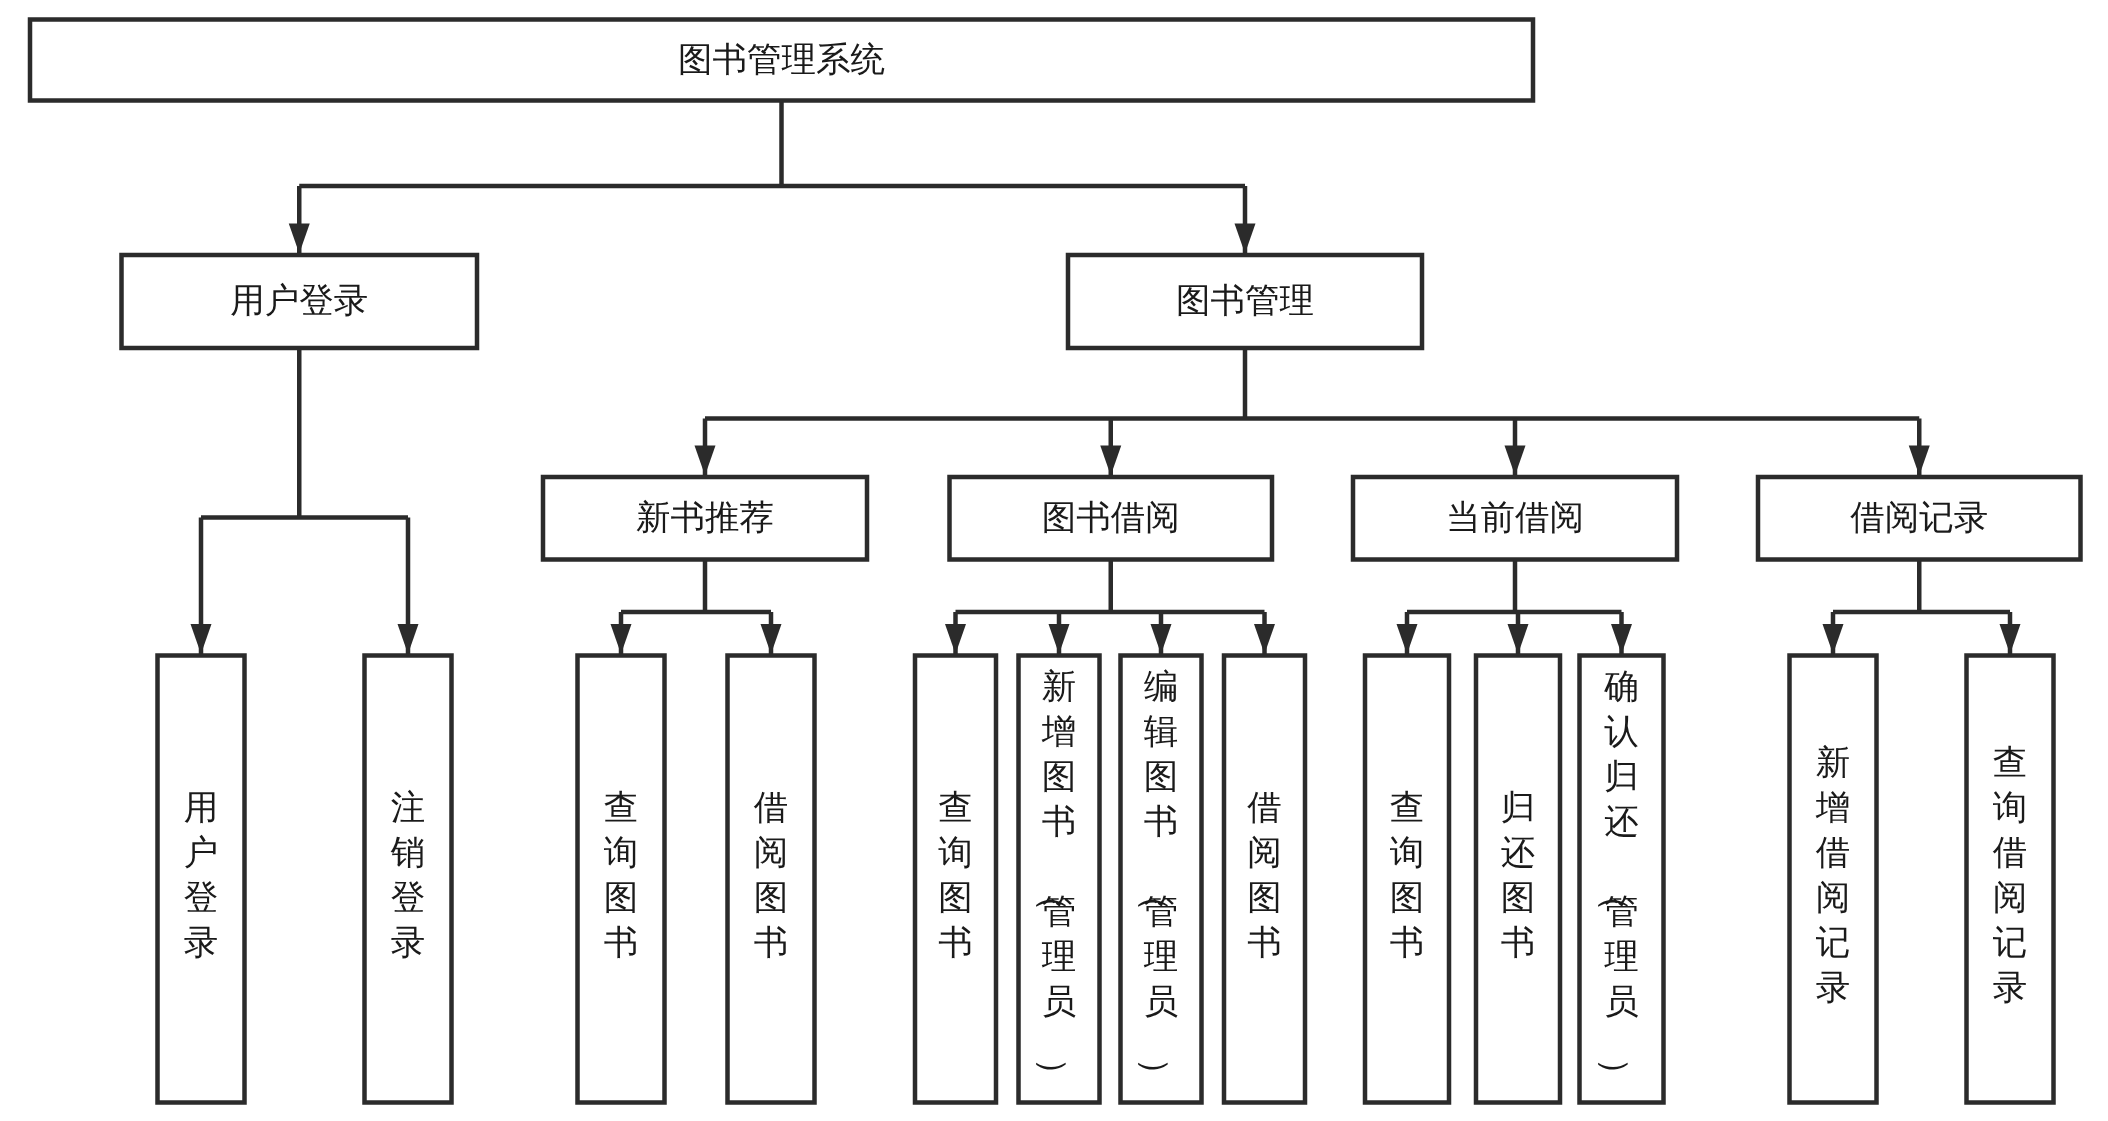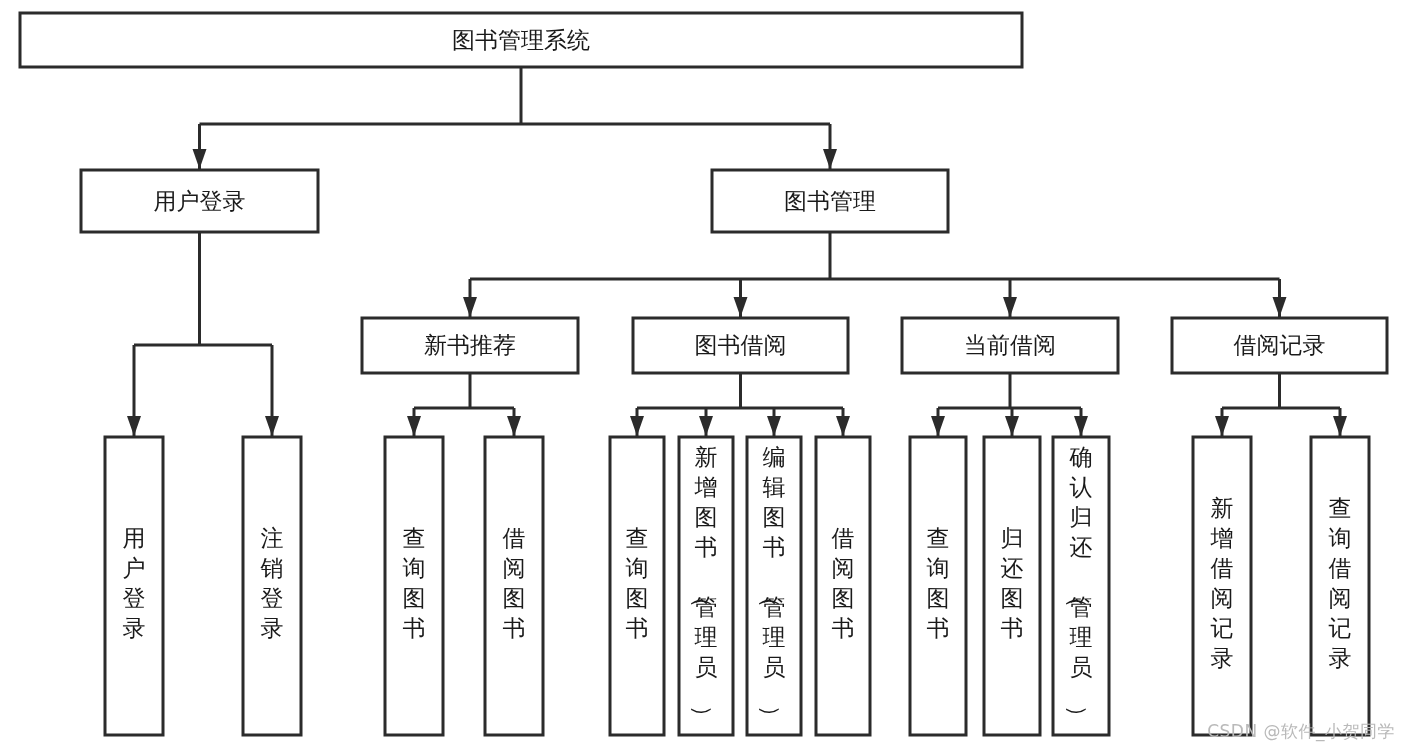--- a/index.html
+++ b/index.html
@@ -213,14 +213,13 @@
         <g>
           <rect x="1193" y="437" width="58" height="298" class="node-box"></rect>
           <text x="1222" y="516" class="node-label-v"><tspan x="1222" dy="0">新</tspan><tspan x="1222" dy="30">增</tspan><tspan x="1222" dy="30">借</tspan><tspan x="1222" dy="30">阅</tspan><tspan x="1222" dy="30">记</tspan><tspan x="1222" dy="30">录</tspan></text>
         </g>
         <g>
           <rect x="1311" y="437" width="58" height="298" class="node-box"></rect>
           <text x="1340" y="516" class="node-label-v"><tspan x="1340" dy="0">查</tspan><tspan x="1340" dy="30">询</tspan><tspan x="1340" dy="30">借</tspan><tspan x="1340" dy="30">阅</tspan><tspan x="1340" dy="30">记</tspan><tspan x="1340" dy="30">录</tspan></text>
         </g>
       </g>
   </svg>
-  <div class="watermark">CSDN @软件_小贺同学</div>
 </div>
 
 </body></html>

